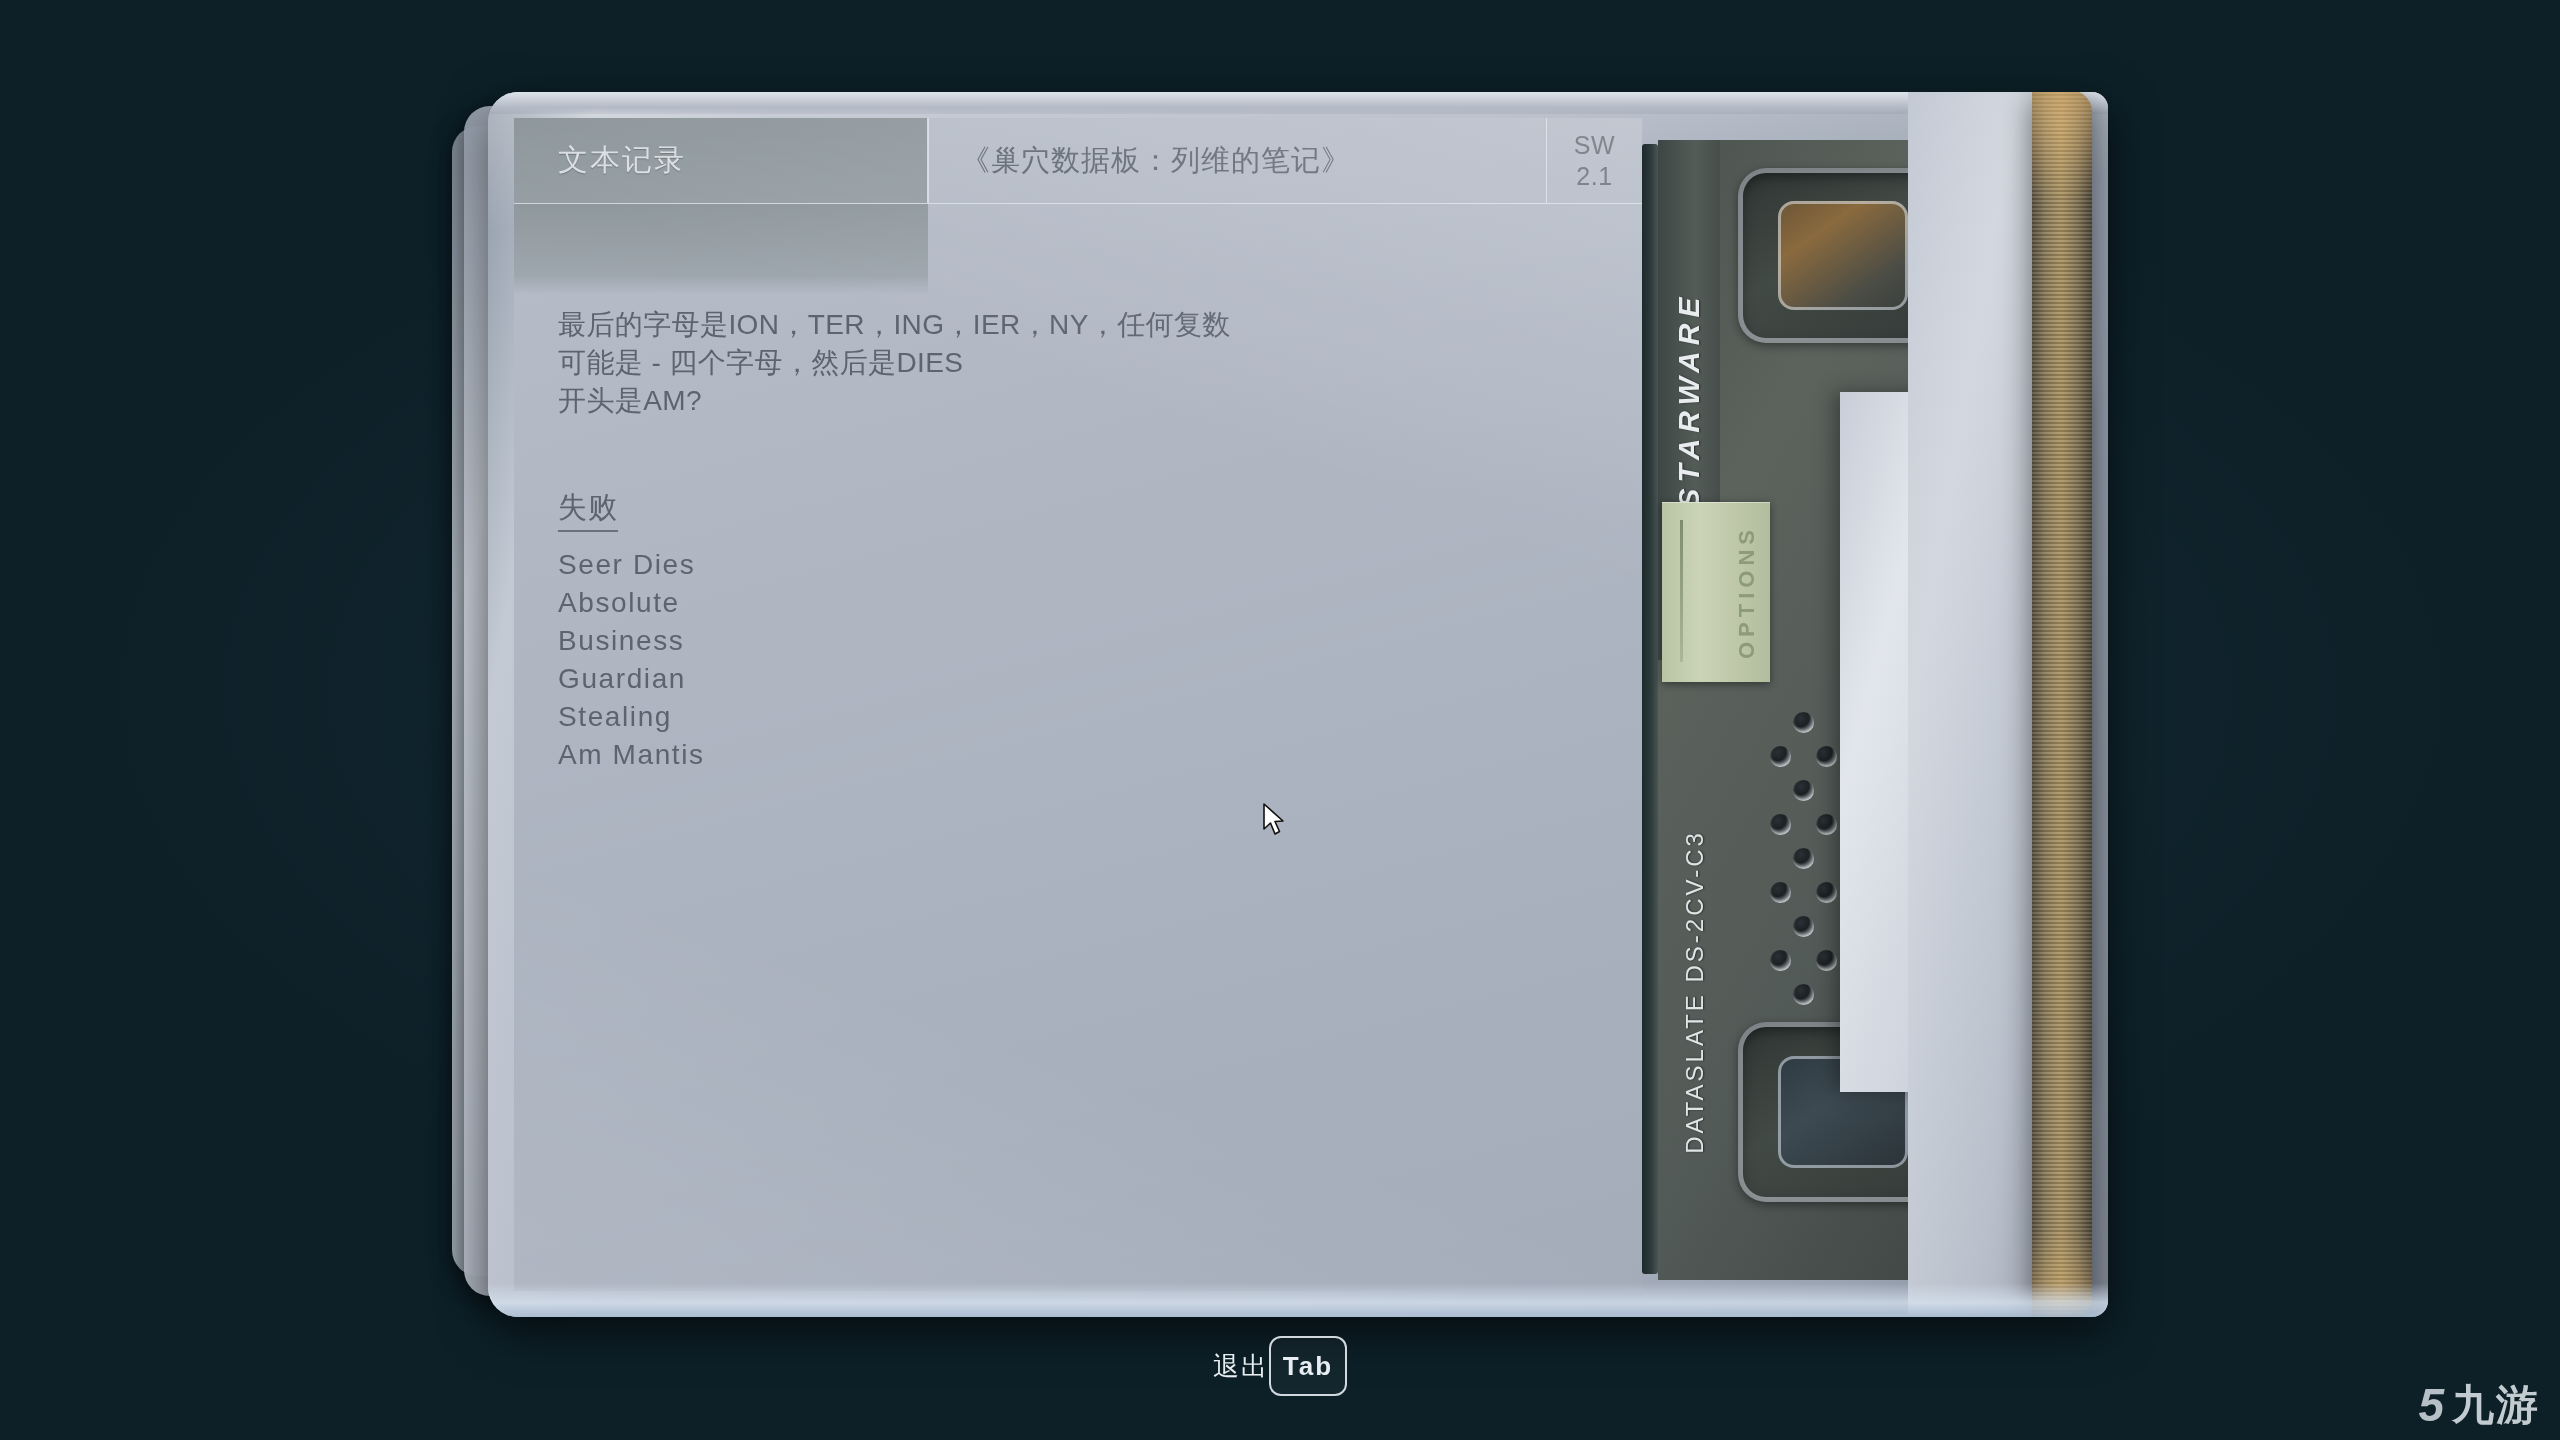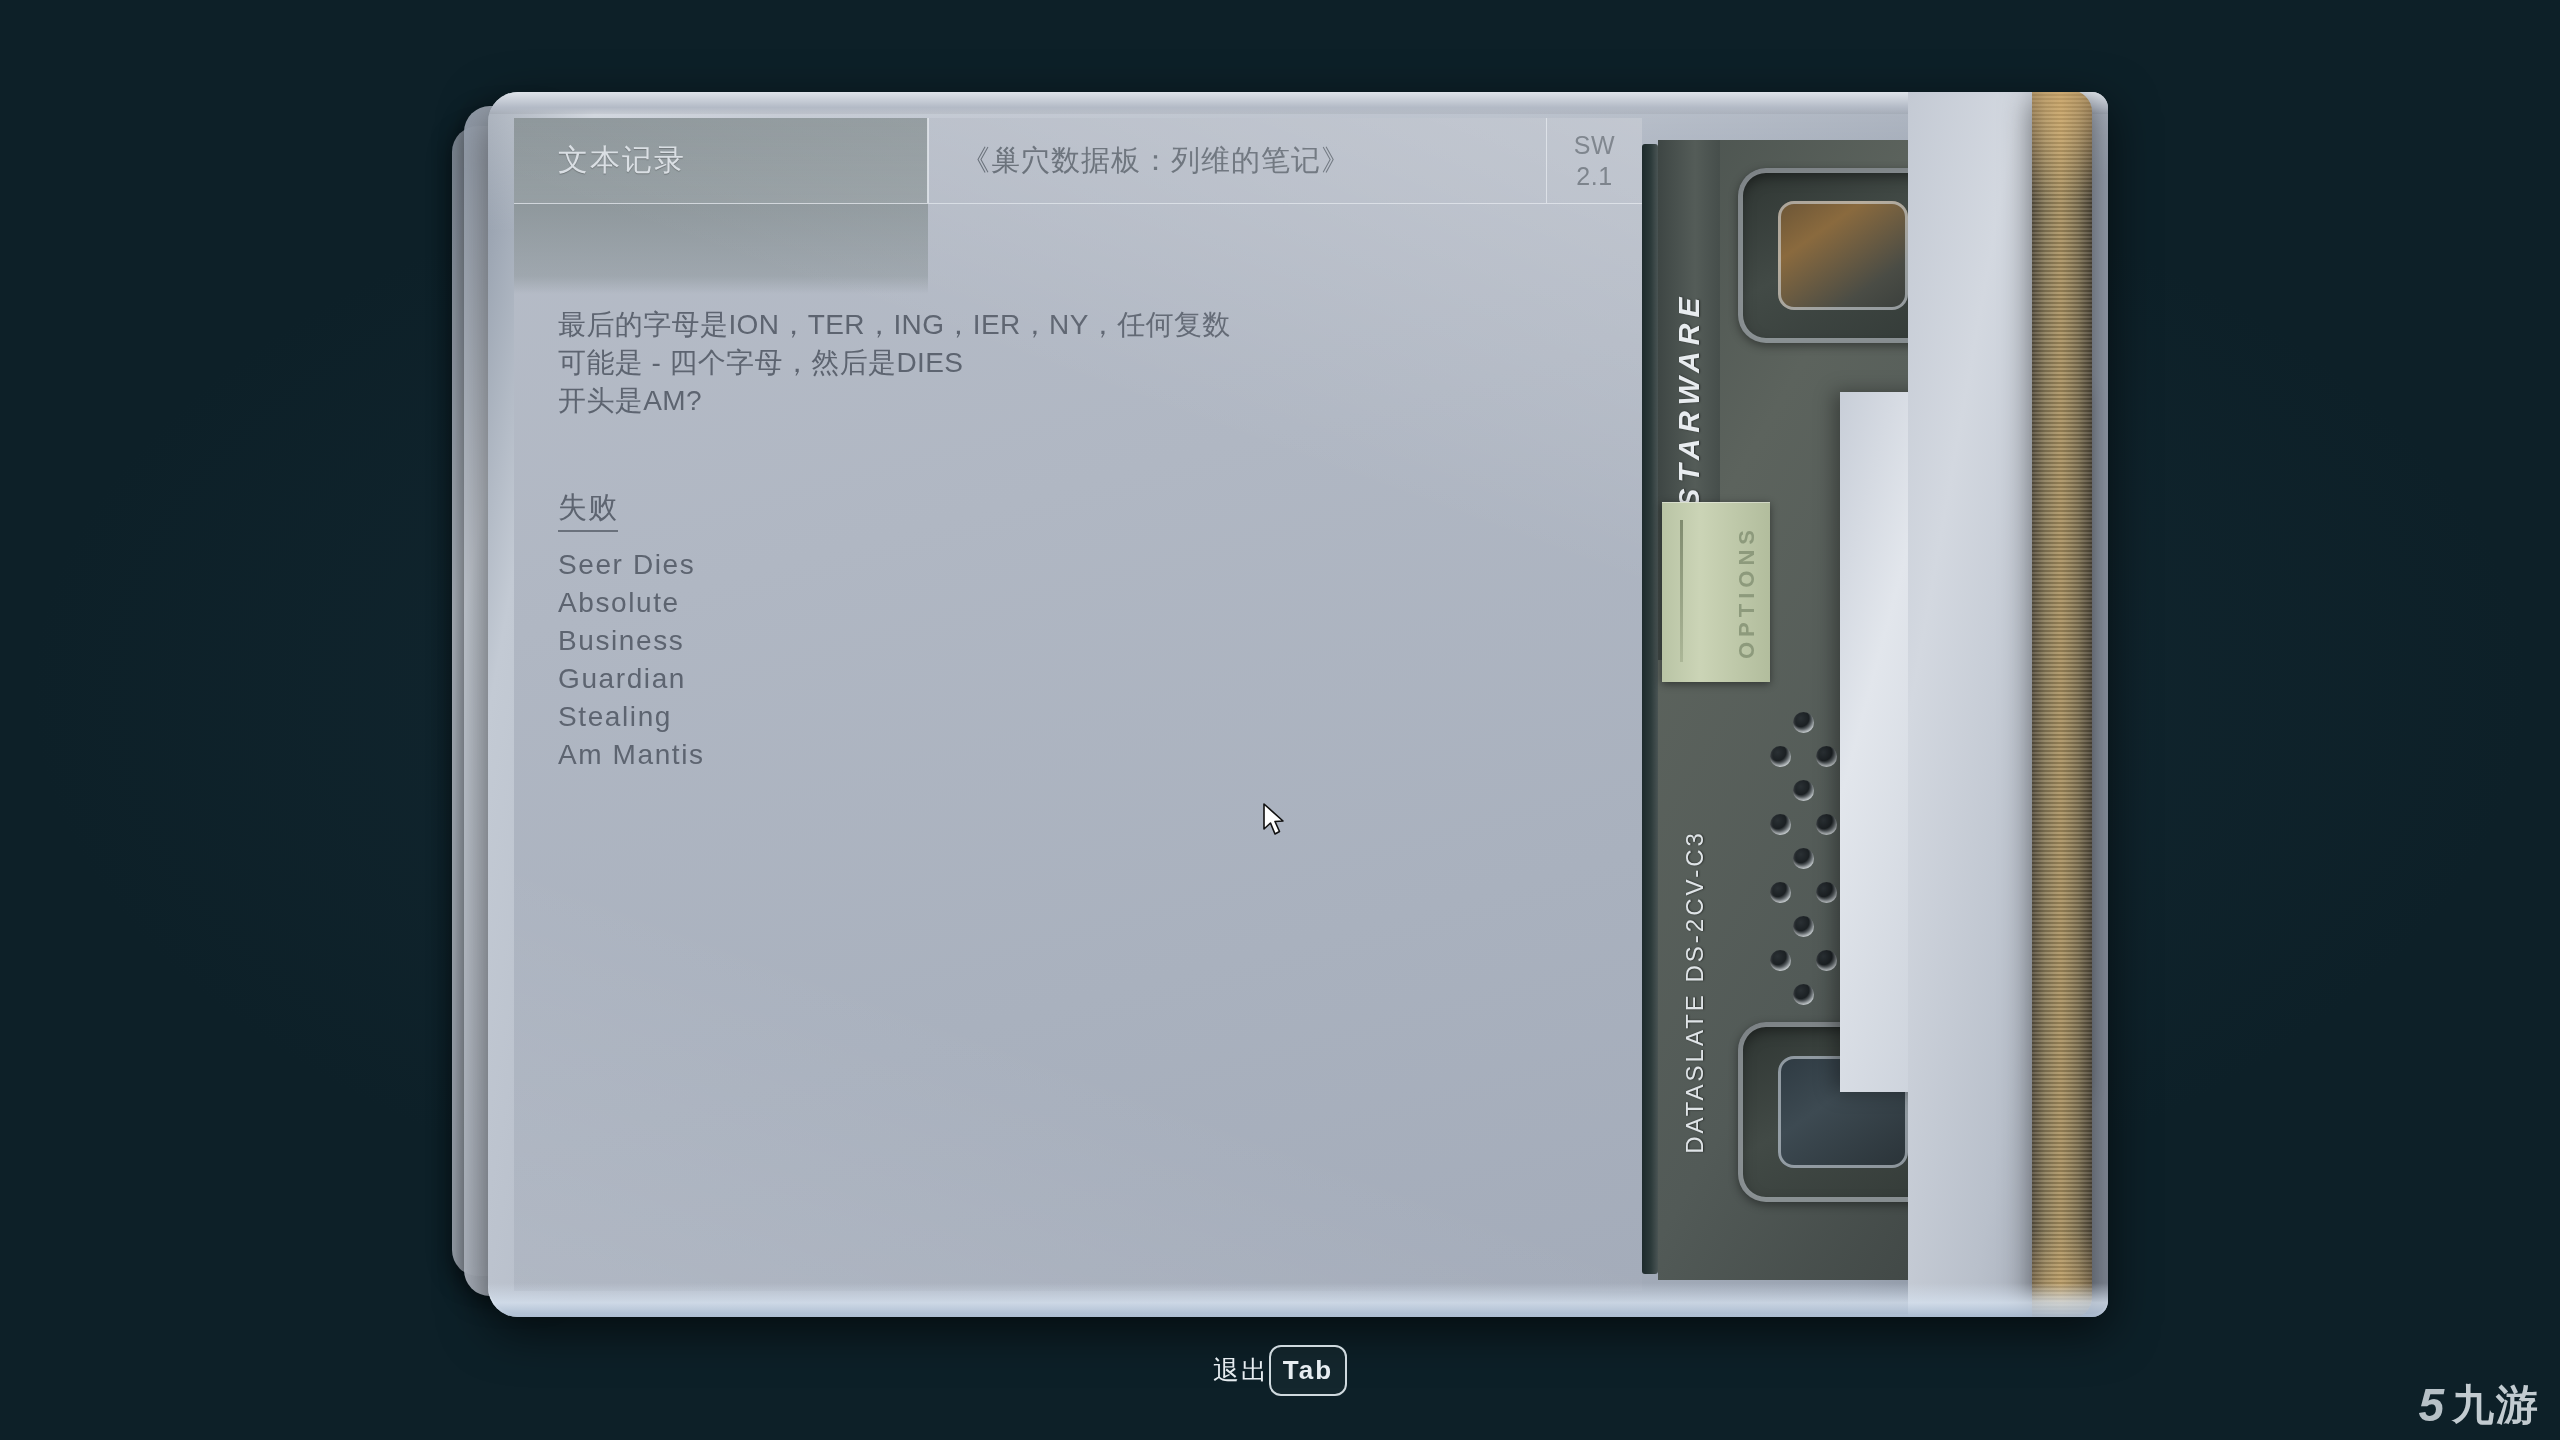--- a/index.html
+++ b/index.html
@@ -251,21 +251,21 @@
   
   .cursor{ position:absolute; left:1262px; top:803px; width:26px; height:34px; }
 
   
   .bottom-bar{
     position:absolute; left:0; bottom:44px; width:100%;
     display:flex; justify-content:center; align-items:center; 
   }
   .bb-label{ font-size:26px; color:#e7edf1; letter-spacing:2px; }
   .bb-key{
-    min-width:78px; height:51px; padding:0 8px;
+    min-width:78px; height:60px; padding:0 8px;
     border:2px solid #cfd9de; border-radius:12px;
     display:flex; align-items:center; justify-content:center;
     font-size:26px; color:#e7edf1; font-weight:bold; letter-spacing:2px;
     background:rgba(255,255,255,.03);
   }
 
   
   .watermark{
     position:absolute; right:20px; bottom:12px;
     display:flex; align-items:center; gap:8px; opacity:.9;

